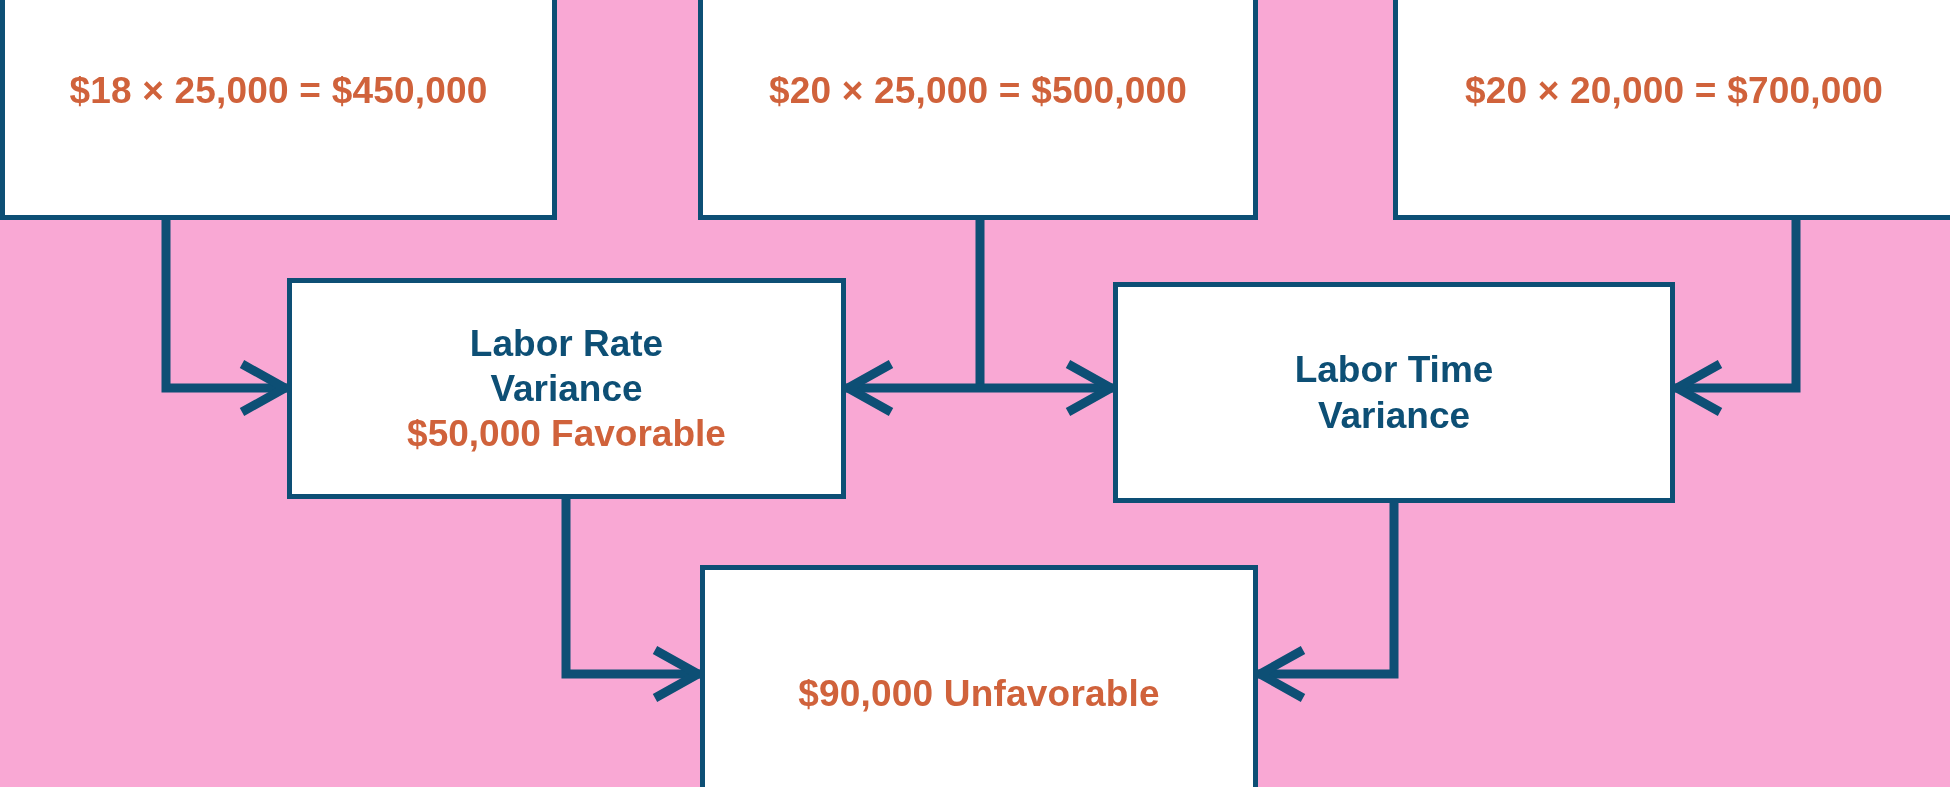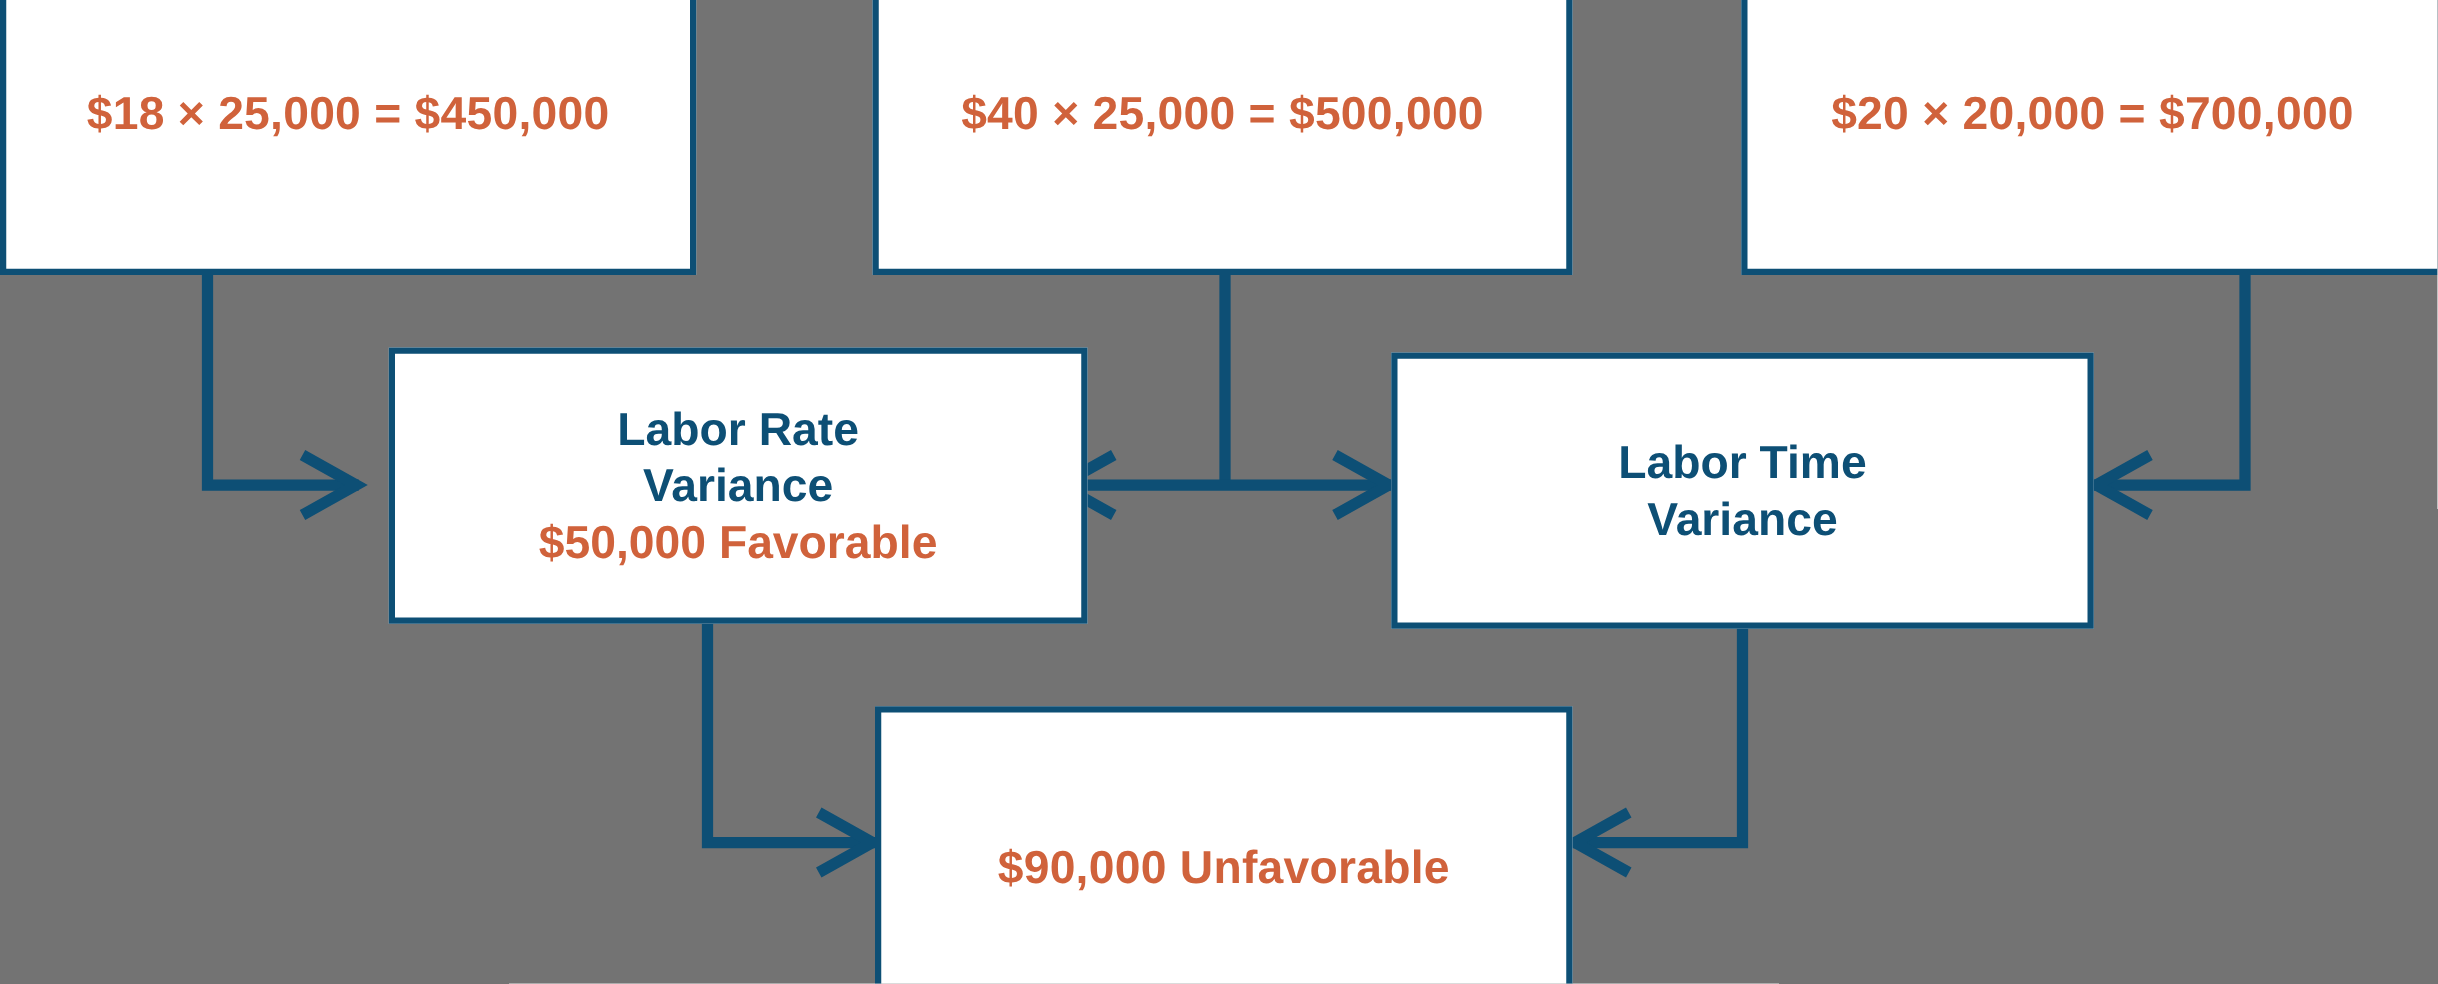--- a/index.html
+++ b/index.html
@@ -7,21 +7,21 @@
     padding: 0;
     background: #ffffff;
   }
   body {
     font-family: "Liberation Sans", sans-serif;
   }
   #canvas {
     position: relative;
     width: 1950px;
     height: 787px;
-    background: #737373;
+    background: #f9a8d4;
     overflow: hidden;
   }
   #wires {
     position: absolute;
     left: 0;
     top: 0;
     width: 1950px;
     height: 787px;
     pointer-events: none;
   }
@@ -91,28 +91,28 @@
       <path d="M 1394 499 L 1394 674 L 1258 674"></path>
       <polyline points="1303,650 1260,674 1303,698" fill="none" stroke-width="9"></polyline>
     </g>
   </svg>
 
   <div class="box" style="left:0px; top:-38px; width:557px; height:258px;">
     <div class="formula-text">$18 × 25,000 = $450,000</div>
   </div>
 
   <div class="box" style="left:698px; top:-38px; width:560px; height:258px;">
-    <div class="formula-text">$40 × 25,000 = $500,000</div>
+    <div class="formula-text">$20 × 25,000 = $500,000</div>
   </div>
 
   <div class="box" style="left:1393px; top:-38px; width:562px; height:258px;">
     <div class="formula-text">$20 × 20,000 = $700,000</div>
   </div>
 
-  <div class="box" style="left:287px; top:278px; width:559px; height:221px;margin-left:24px;">
+  <div class="box" style="left:287px; top:278px; width:559px; height:221px;">
     <div class="stack">
       <div class="var-title">Labor Rate</div>
       <div class="var-title">Variance</div>
       <div class="var-amount">$50,000 Favorable</div>
     </div>
   </div>
 
   <div class="box" style="left:1113px; top:282px; width:562px; height:221px;">
     <div class="stack">
       <div class="var-title">Labor Time</div>

